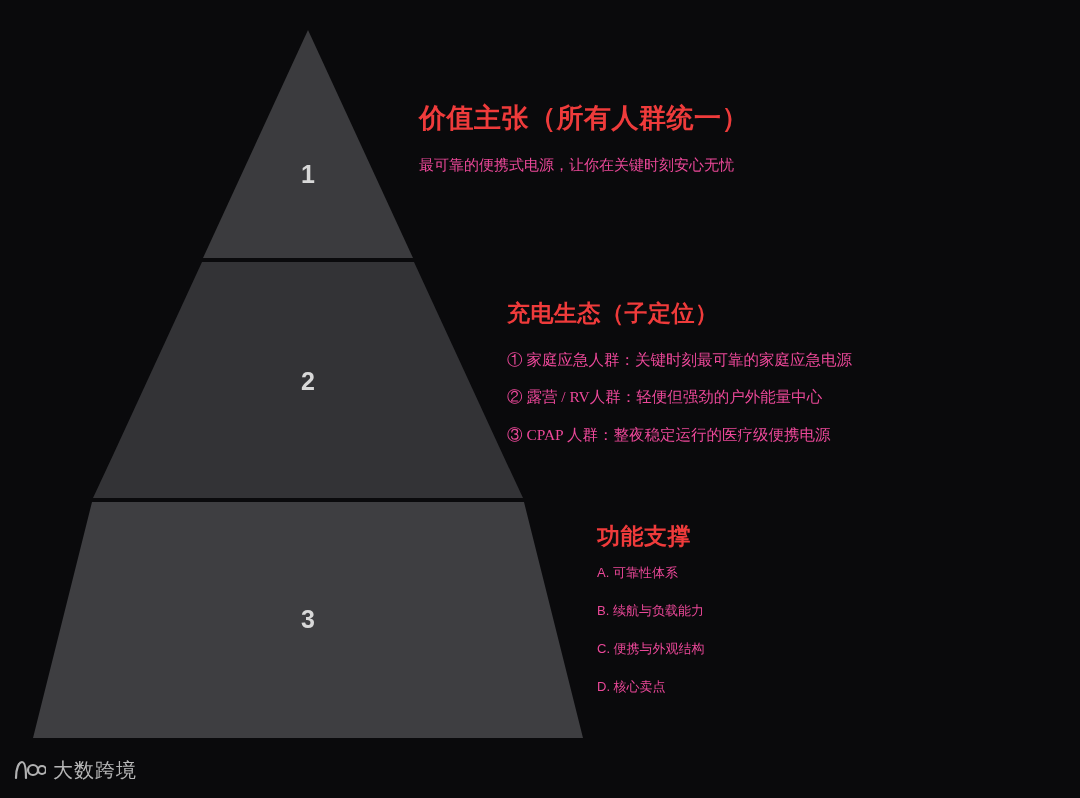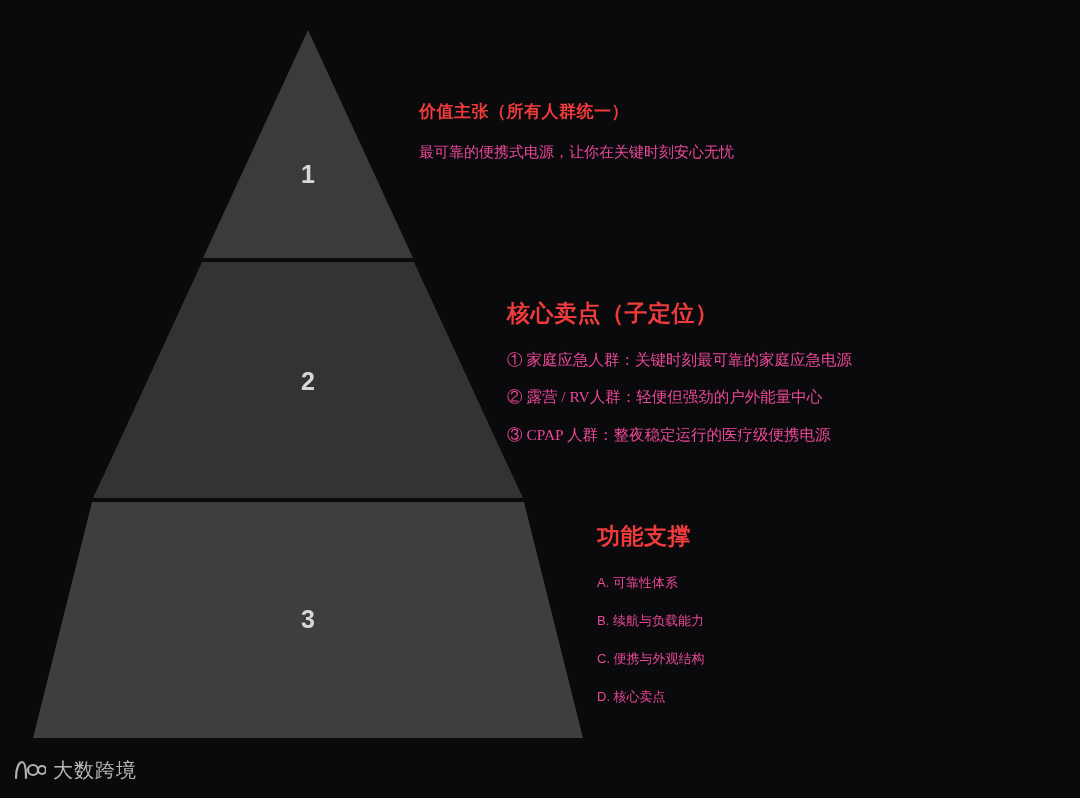--- a/index.html
+++ b/index.html
@@ -60,29 +60,29 @@
   .block-line {
     font-size: 15.5px;
     color: #ec4899;
     line-height: 1.45;
     margin: 0 0 13px 0;
     white-space: nowrap;
   }
   .block-line:last-child { margin-bottom: 0; }
 
   #block-1 { left: 419px; top: 100px; }
-  #block-1 .block-title { font-size: 17px; margin-bottom: 18px; }
+  #block-1 .block-title { font-size: 27px; margin-bottom: 18px; }
   #block-1 .block-line { font-size: 15px; }
 
   #block-2 { left: 507px; top: 298px; }
   #block-2 .block-title { margin-bottom: 20px; }
   #block-2 .block-line { font-size: 15.5px; margin-bottom: 15px; font-family: Liberation Serif, serif; }
 
   #block-3 { left: 597px; top: 521px; }
-  #block-3 .block-title { margin-bottom: 22px; }
+  #block-3 .block-title { margin-bottom: 12px; }
   #block-3 .block-line { font-size: 13px; margin-bottom: 19px; }
 
   
   #watermark {
     position: absolute;
     left: 12px;
     bottom: 14px;
     display: flex;
     align-items: center;
     gap: 7px;
@@ -123,21 +123,21 @@
   <div class="tier-number" id="tier-num-1">1</div>
   <div class="tier-number" id="tier-num-2">2</div>
   <div class="tier-number" id="tier-num-3">3</div>
 
   <div class="block" id="block-1">
     <p class="block-title">价值主张（所有人群统一）</p>
     <p class="block-line">最可靠的便携式电源，让你在关键时刻安心无忧</p>
   </div>
 
   <div class="block" id="block-2">
-    <p class="block-title">核心卖点（子定位）</p>
+    <p class="block-title">充电生态（子定位）</p>
     <p class="block-line">① 家庭应急人群：关键时刻最可靠的家庭应急电源</p>
     <p class="block-line">② 露营 / RV人群：轻便但强劲的户外能量中心</p>
     <p class="block-line">③ CPAP 人群：整夜稳定运行的医疗级便携电源</p>
   </div>
 
   <div class="block" id="block-3">
     <p class="block-title">功能支撑</p>
     <p class="block-line">A. 可靠性体系</p>
     <p class="block-line">B. 续航与负载能力</p>
     <p class="block-line">C. 便携与外观结构</p>

